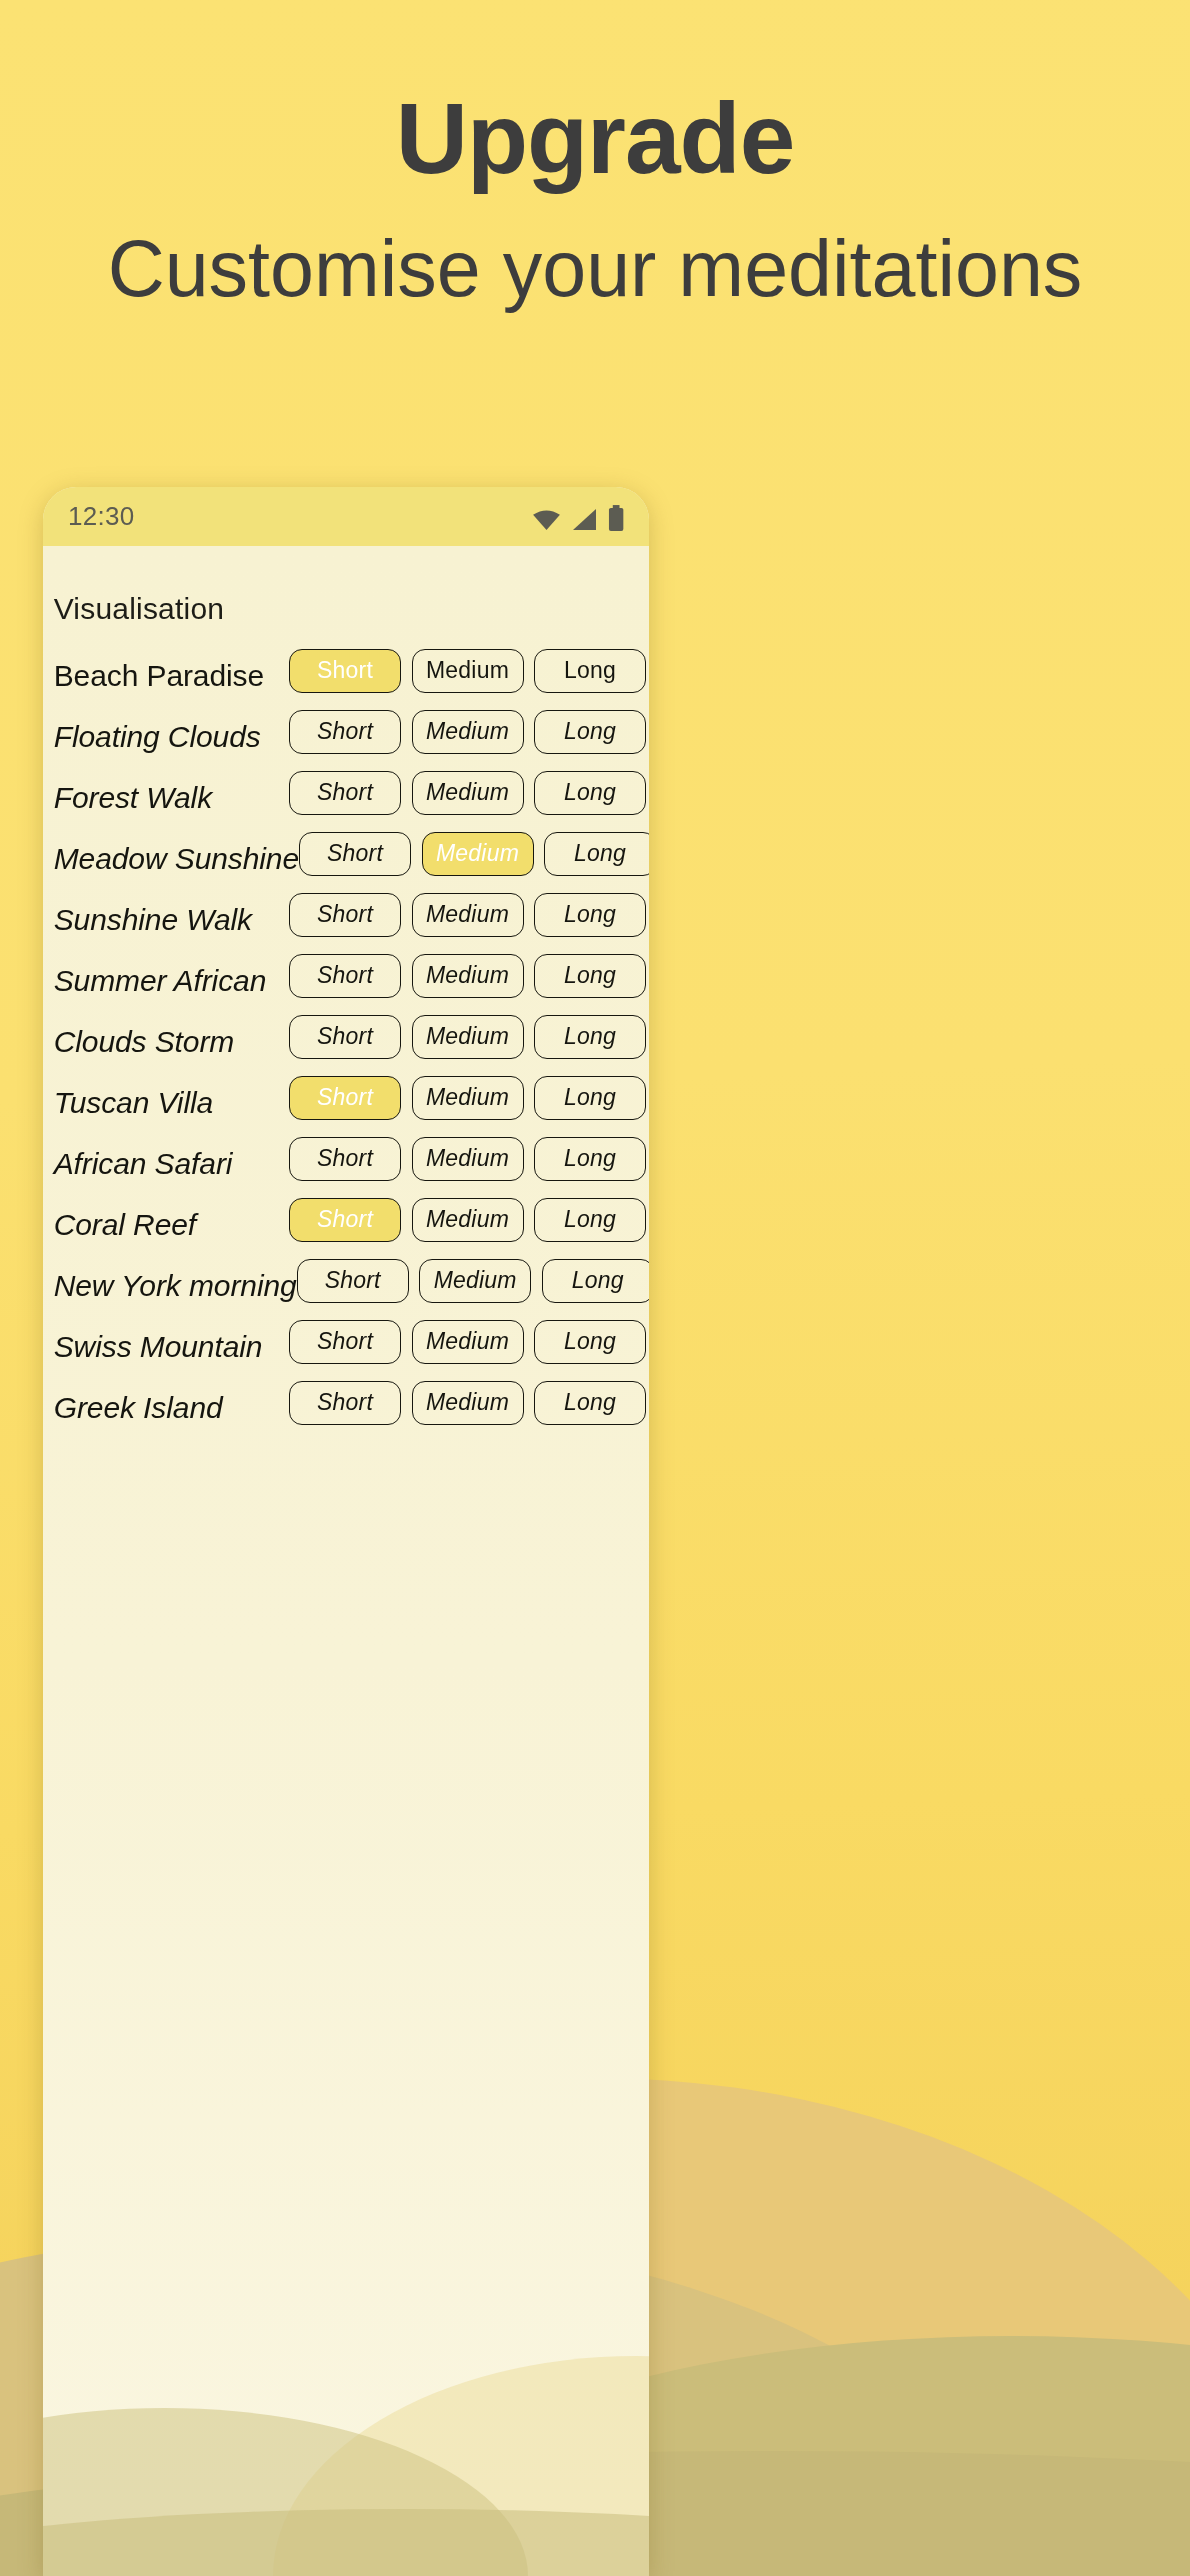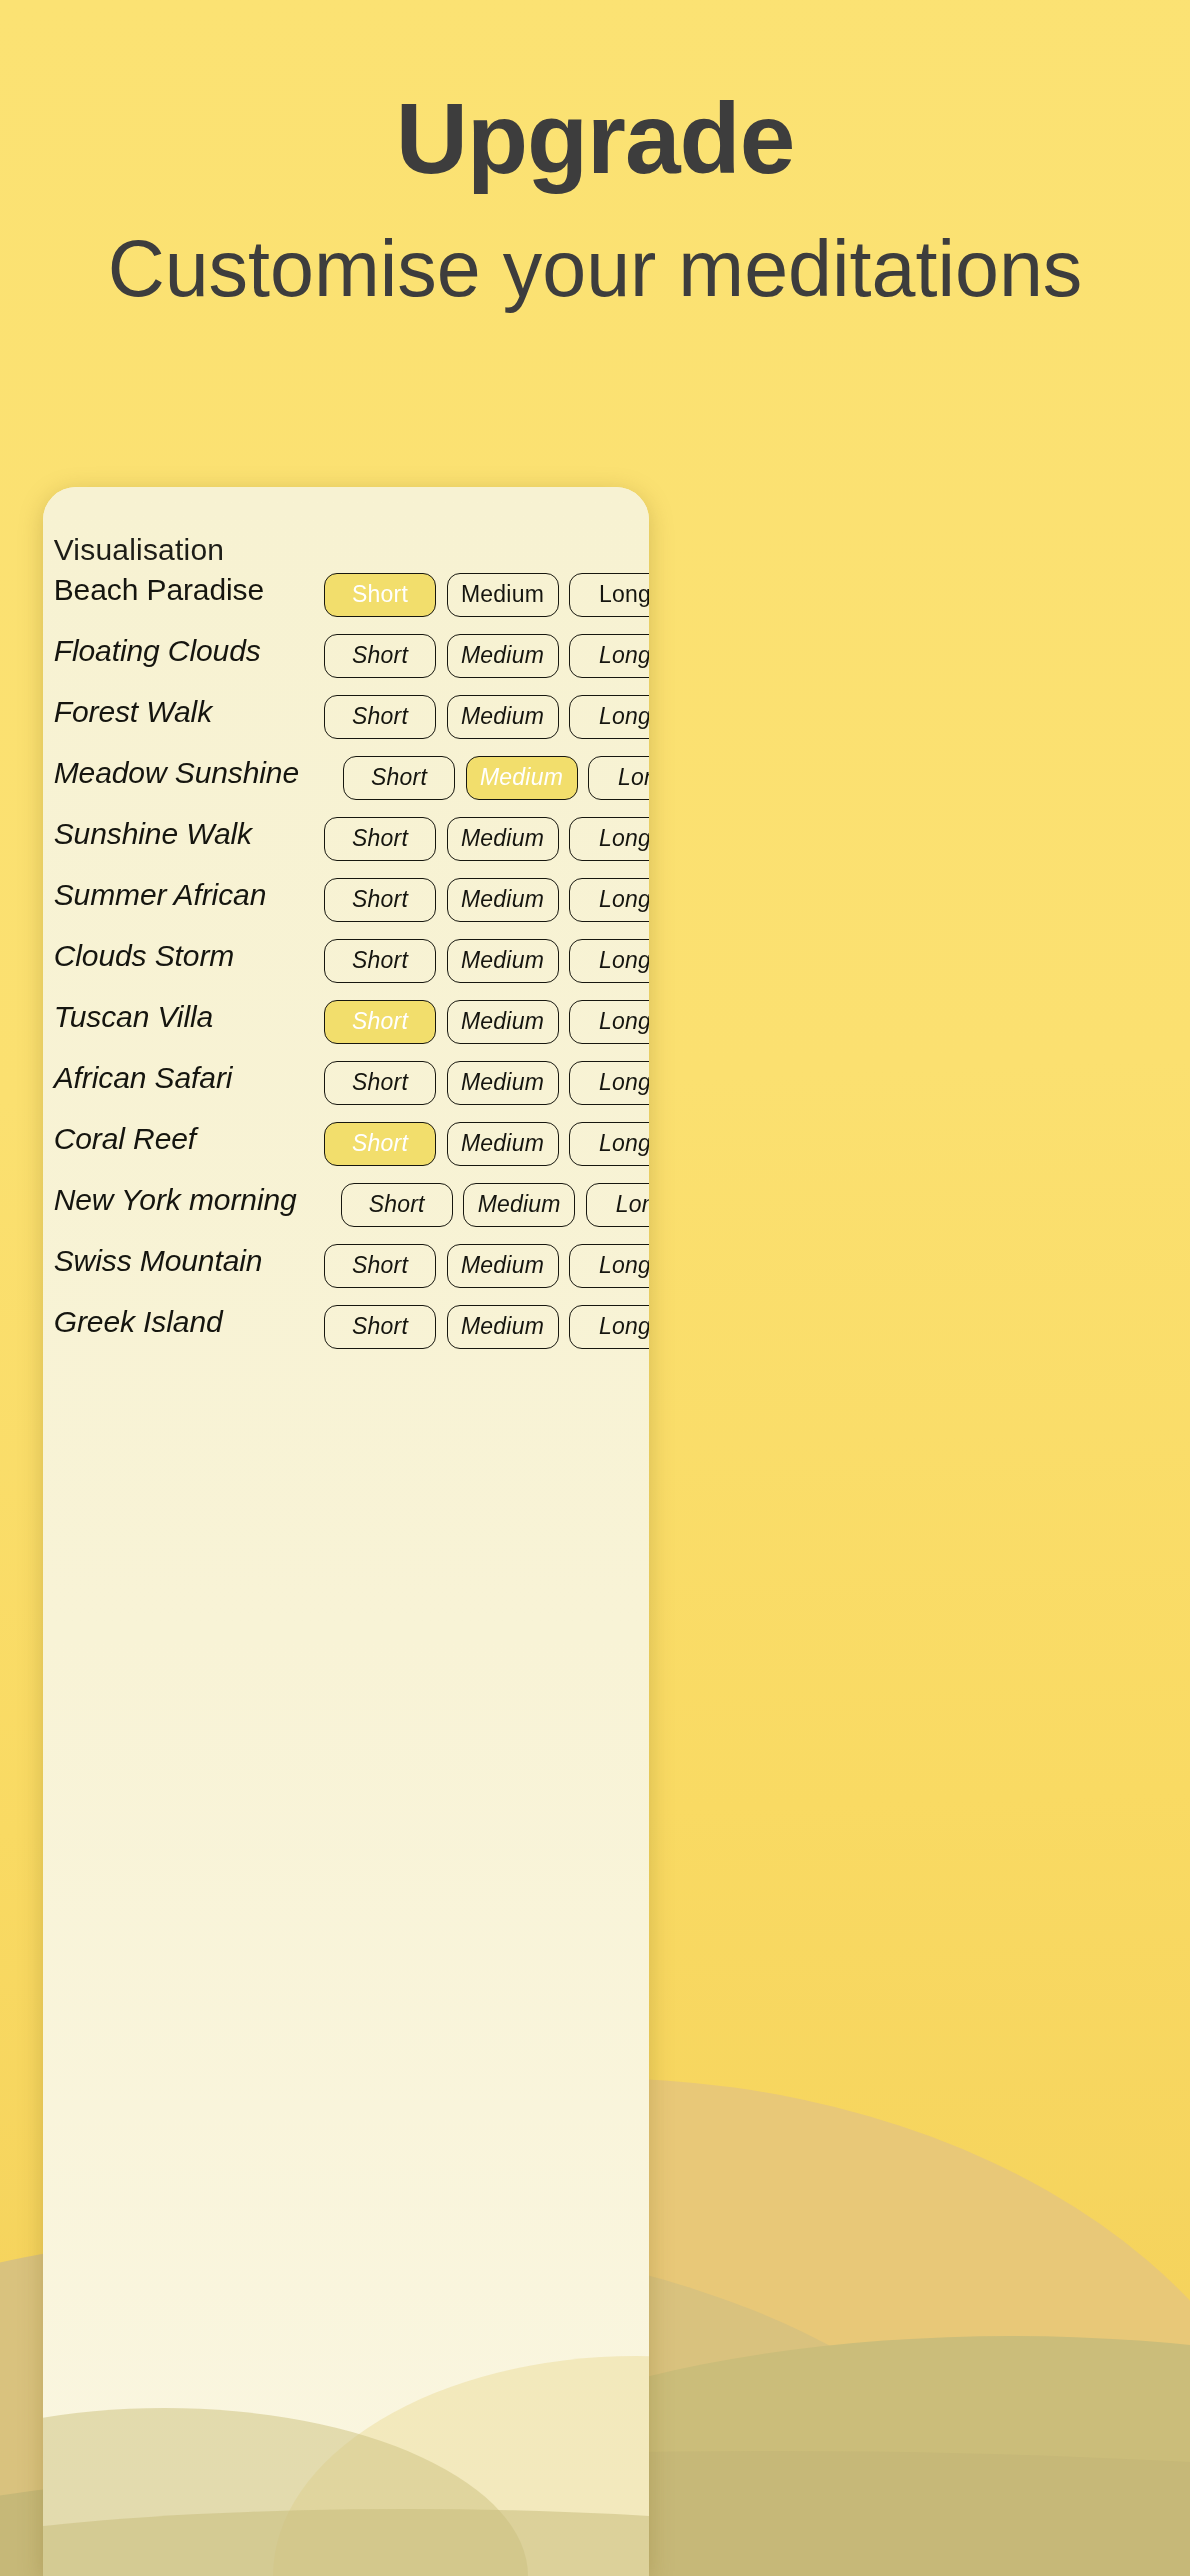--- a/index.html
+++ b/index.html
@@ -123,24 +123,23 @@
 
   #section-label{
     position:relative; z-index:2;
     font-size:30px; color:#1d1d17;
     padding:46px 0 5.8px 7.7px;
     letter-spacing:0.2px;
   }
 
   .row{
     position:relative; z-index:2;
-    display:flex; align-items:flex-start;
+    display:flex; align-items:flex-end;
     height:61px;
     margin-bottom:0;
-    gap:44px;
   }
   .row + .row{ margin-top:0;font-style:italic; }
   .row-name{
     font-size:30px; color:#15150f;
     flex:0 0 234px;
     padding-left:7.7px;
     white-space:nowrap;
     letter-spacing:-0.1px;
   }
   .opts{ display:flex; gap:10.5px; margin-left:auto; }
@@ -172,20 +171,41 @@
   <div class="hill hill-d"></div>
 </div>
 
 <div id="copy">
   <div id="headline">Upgrade</div>
   <div id="subhead">Customise your meditations</div>
 </div>
 
 <div id="phone">
 
+  <div id="statusbar">
+    <div id="clock">12:30</div>
+    <div id="sysicons">
+      <span>
+        <svg width="29" height="23" viewBox="0 0 30 24">
+          <path d="M1 7 Q15 -2 29 7 L15 23 Z" fill="#5c5c52"></path>
+        </svg>
+      </span>
+      <span>
+        <svg width="26" height="23" viewBox="0 0 27 24">
+          <path d="M26 1 L26 23 L2 23 Z" fill="#5c5c52"></path>
+        </svg>
+      </span>
+      <span>
+        <svg width="16.3" height="26" viewBox="0 0 17 27">
+          <rect x="5" y="0" width="7" height="4" fill="#5c5c52"></rect>
+          <rect x="1" y="3" width="15" height="24" rx="2" fill="#5c5c52"></rect>
+        </svg>
+      </span>
+    </div>
+  </div>
 
 
   <div id="screen">
     <div id="screen-hills">
       <div class="sh sh2"></div>
       <div class="sh sh1"></div>
       <div class="sh sh3"></div>
     </div>
 
     <div id="section-label">Visualisation</div>

